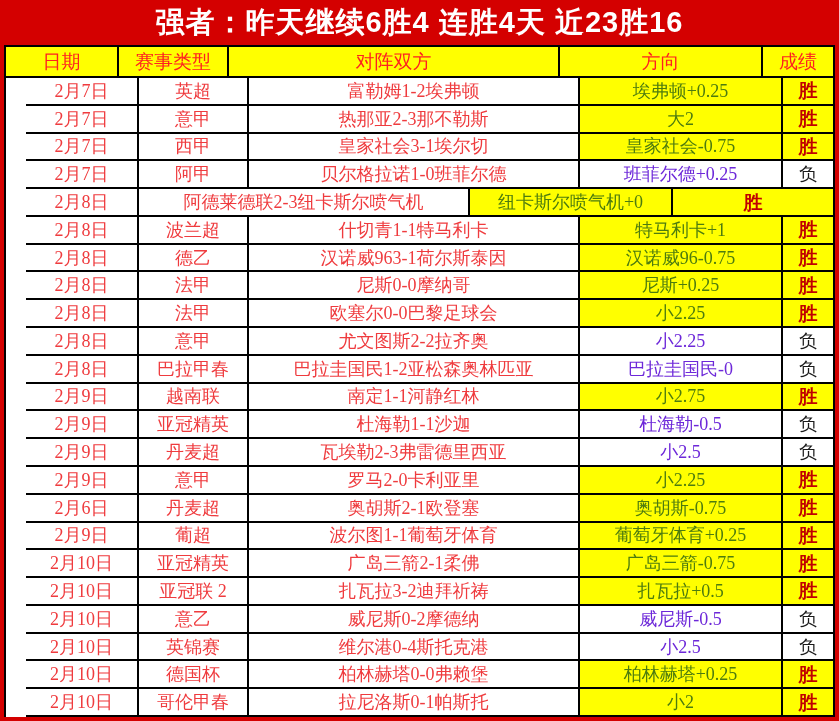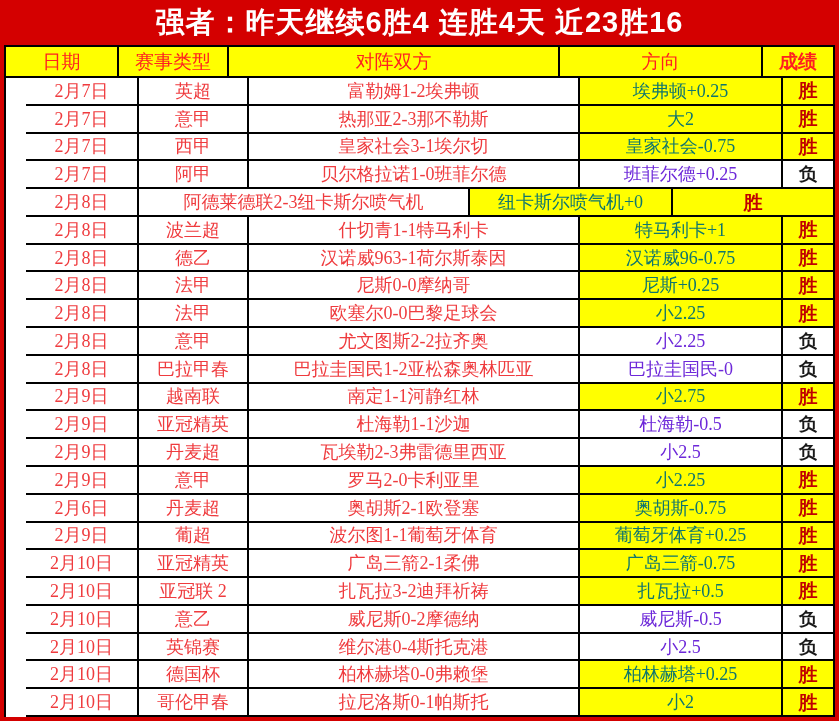--- a/index.html
+++ b/index.html
@@ -39,28 +39,28 @@
     display:flex;align-items:center;justify-content:center;
     font-size:18px;
     line-height:1;
     white-space:nowrap;
     overflow:hidden;
   }
   .c0{flex:0 0 113px;}
   .c1{flex:0 0 110px;}
   .c2{flex:0 0 331px;}
   .c3{flex:0 0 203px;}
-  .c4{flex:1;font-weight:bold;}
+  .c4{flex:1;}
   .header-cell{
     background:#ffff00;
     color:#ff2020;
     font-size:19px;
   }
   .date,.league,.match{color:#ef3b3e;background:#ffffff;}
-  .direction.win{background:#ffff00;color:#0f766e;}
+  .direction.win{background:#ffff00;color:#4d7c0f;}
   .direction.loss{background:#ffffff;color:#6d28d9;}
   .result.win{background:#ffff00;color:#c00000;font-weight:bold;font-size:19px;}
   .result.loss{background:#ffffff;color:#1a1a1a;}
 </style>
 </head>
 <body>
 
 <div class="board">
   <div class="title">强者：昨天继续6胜4  连胜4天  近23胜16</div>
   <div class="table">

